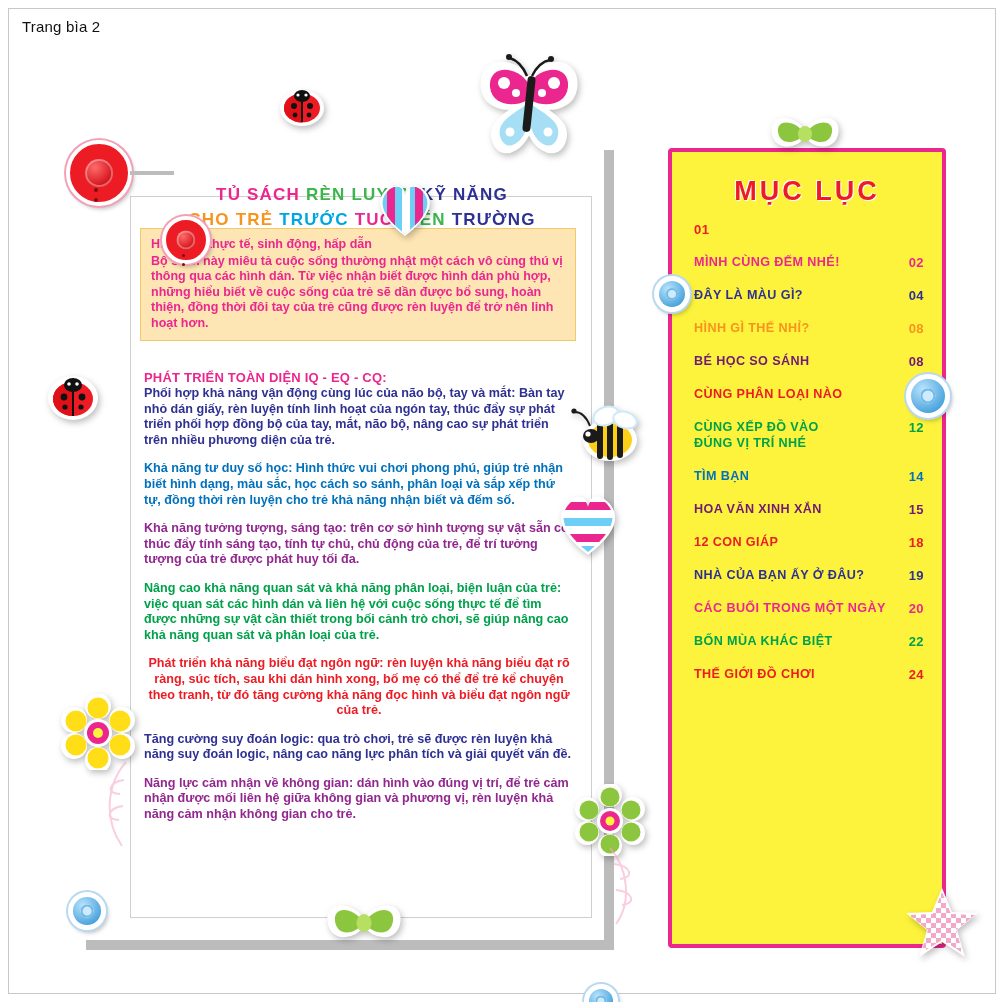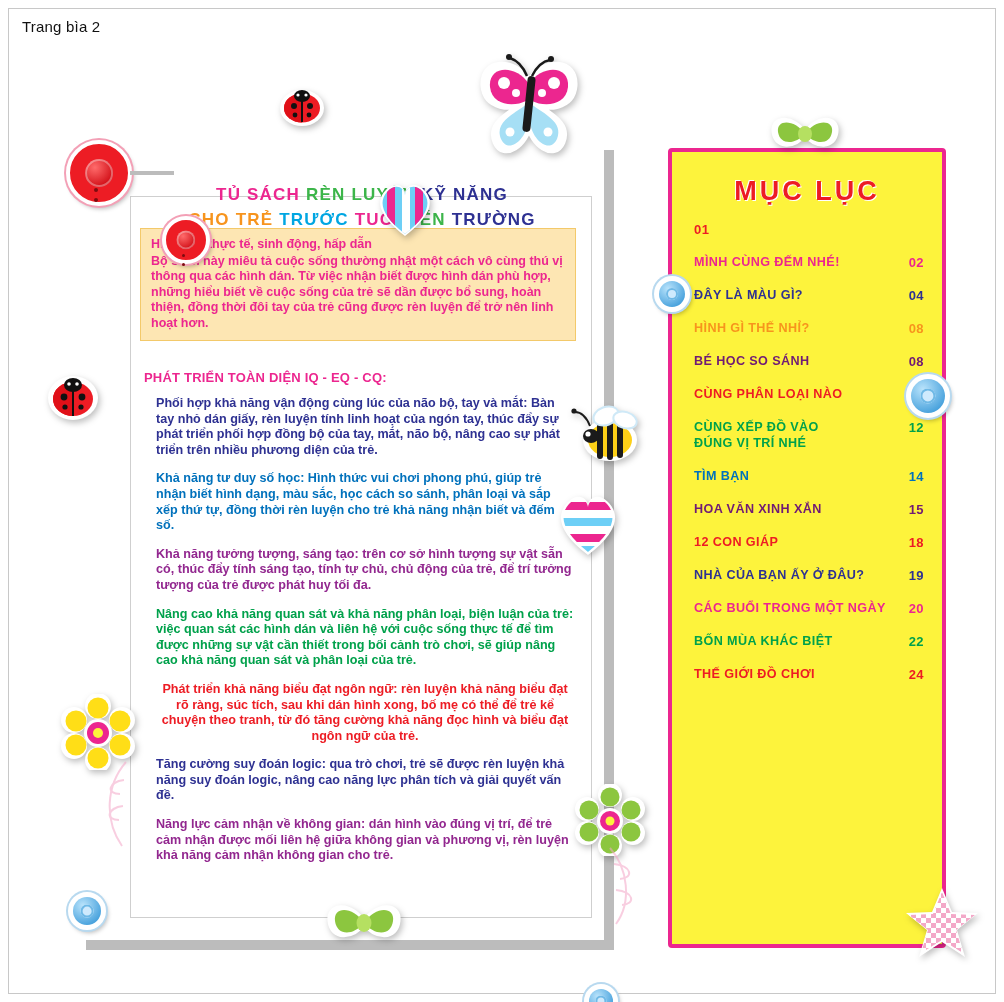--- a/index.html
+++ b/index.html
@@ -80,28 +80,28 @@
   }
   .intro-box p.first { margin-bottom: 1px; }
 
   
   .body-copy {
     position: absolute;
     left: 144px; top: 370px;
     width: 430px;
   }
   .body-copy h3 {
-    margin: 0 0 11px 0;
+    margin: 0 0 1px 0;
     font-size: 13px;
     color: #ec268f;
     font-weight: bold;
     letter-spacing: .2px;
   }
   .body-copy p {
-    margin: 0 0 13px 12px;
+    margin: 0 0 13px 0;
     font-size: 12.6px;
     line-height: 15.6px;
     font-weight: bold;
   }
   .p-blue   { color: #2e3192; }
   .p-green  { color: #00a14b; }
   .p-red    { color: #ed1c24; text-align: center; }
   .p-purple { color: #92278f; }
   .p-teal   { color: #0071bc; }
 

